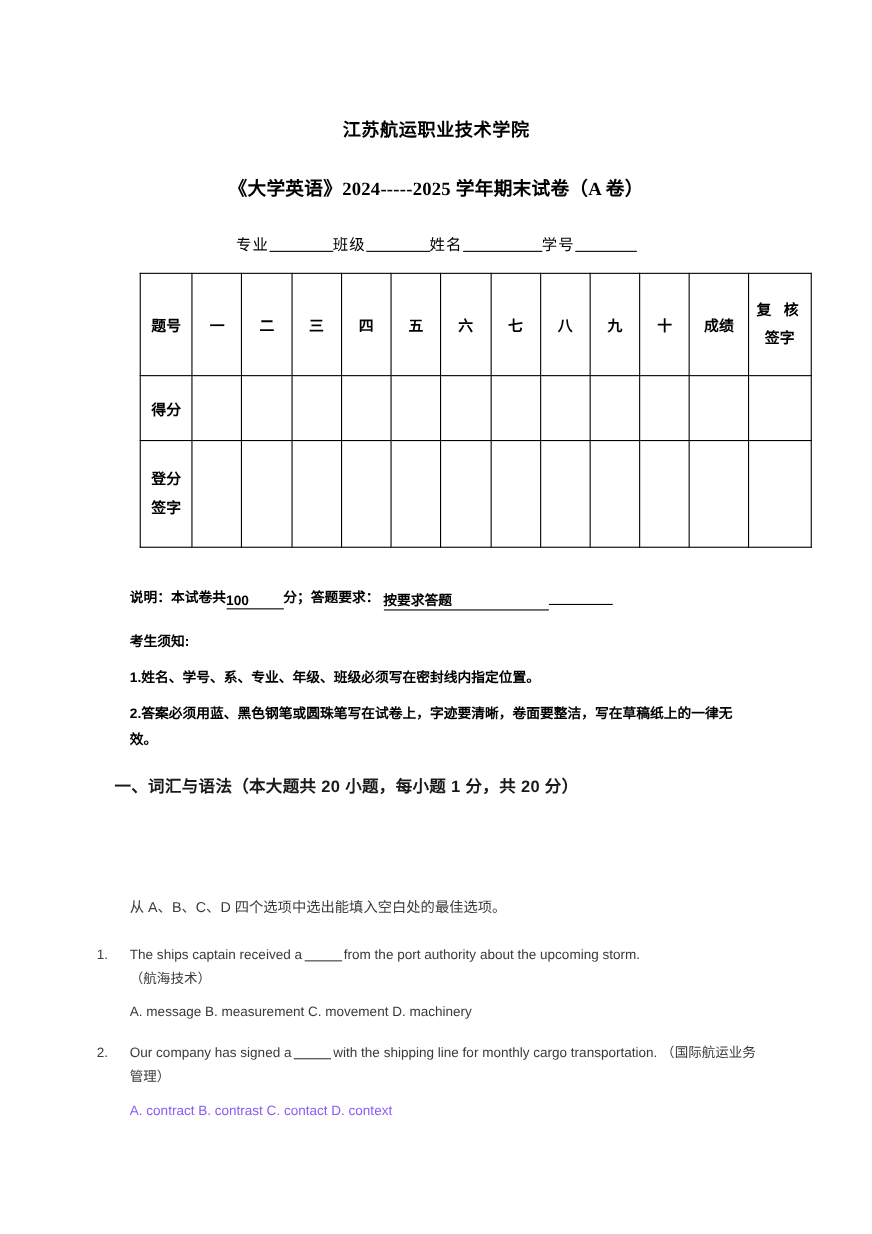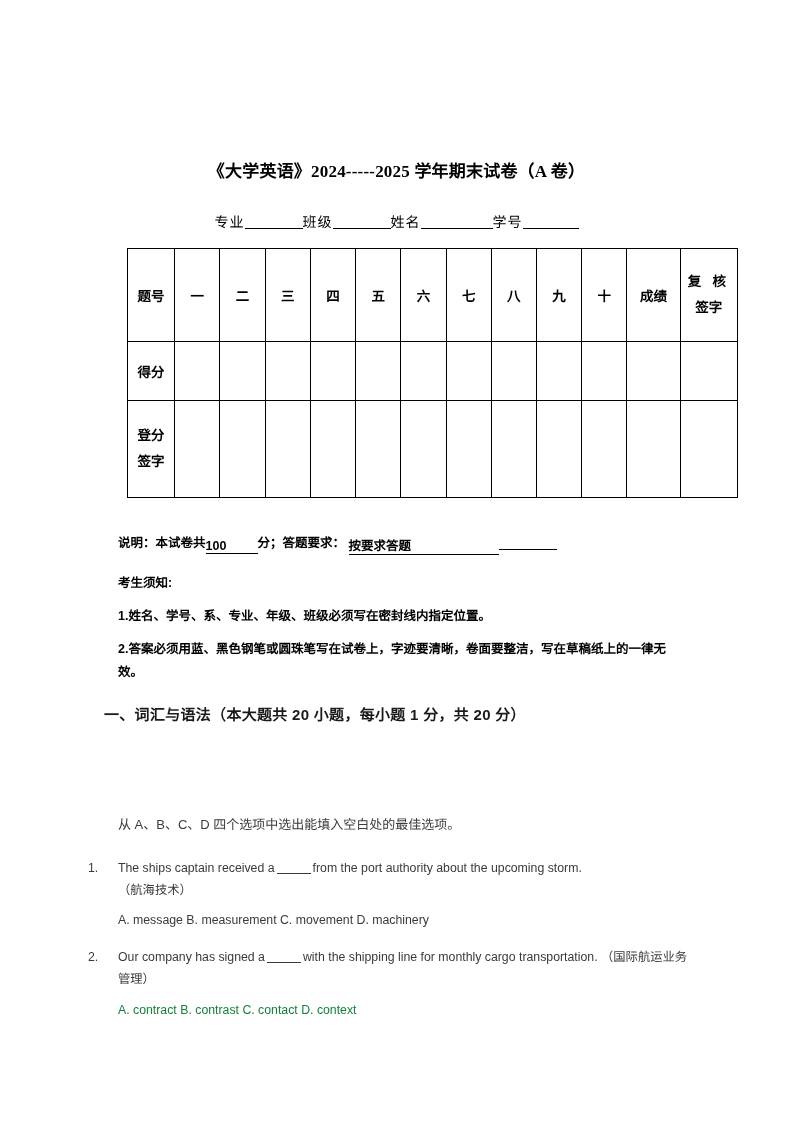--- a/index.html
+++ b/index.html
@@ -174,27 +174,28 @@
     display: inline-block;
     width: 34px;
     border-bottom: 1.4px solid #3a3a3a;
     vertical-align: -2px;
     height: 11px;
     margin: 0 2px;
   }
   #q1 { top: 858px; }
   #q1opts { top: 913px; left: 118px; position: absolute; font-family: Liberation Sans, sans-serif; font-size:12.3px; color:#3a3a3a; }
   #q2 { top: 947px; }
-  #q2opts { top: 1003px; left: 118px; position: absolute; font-family: "Liberation Sans","DejaVu Sans",sans-serif; font-size:12.3px; color:#15803d; }
+  #q2opts { top: 1003px; left: 118px; position: absolute; font-family: "Liberation Sans","DejaVu Sans",sans-serif; font-size:12.3px; color:#8b5cf6; }
 </style>
 </head>
 <body>
 
 <div class="page">
 
+  <div class="school-title">江苏航运职业技术学院</div>
   <div class="paper-title">《大学英语》2024-----2025 学年期末试卷（A 卷）</div>
 
   <div class="info-line">
     <span class="lbl">专业</span><span class="blank b-major"></span><span class="lbl">班级</span><span class="blank b-class"></span><span class="lbl">姓名</span><span class="blank b-name"></span><span class="lbl">学号</span><span class="blank b-id"></span>
   </div>
 
   <table class="score-table">
     <colgroup>
       <col class="col-label">
         <col class="col-num">

